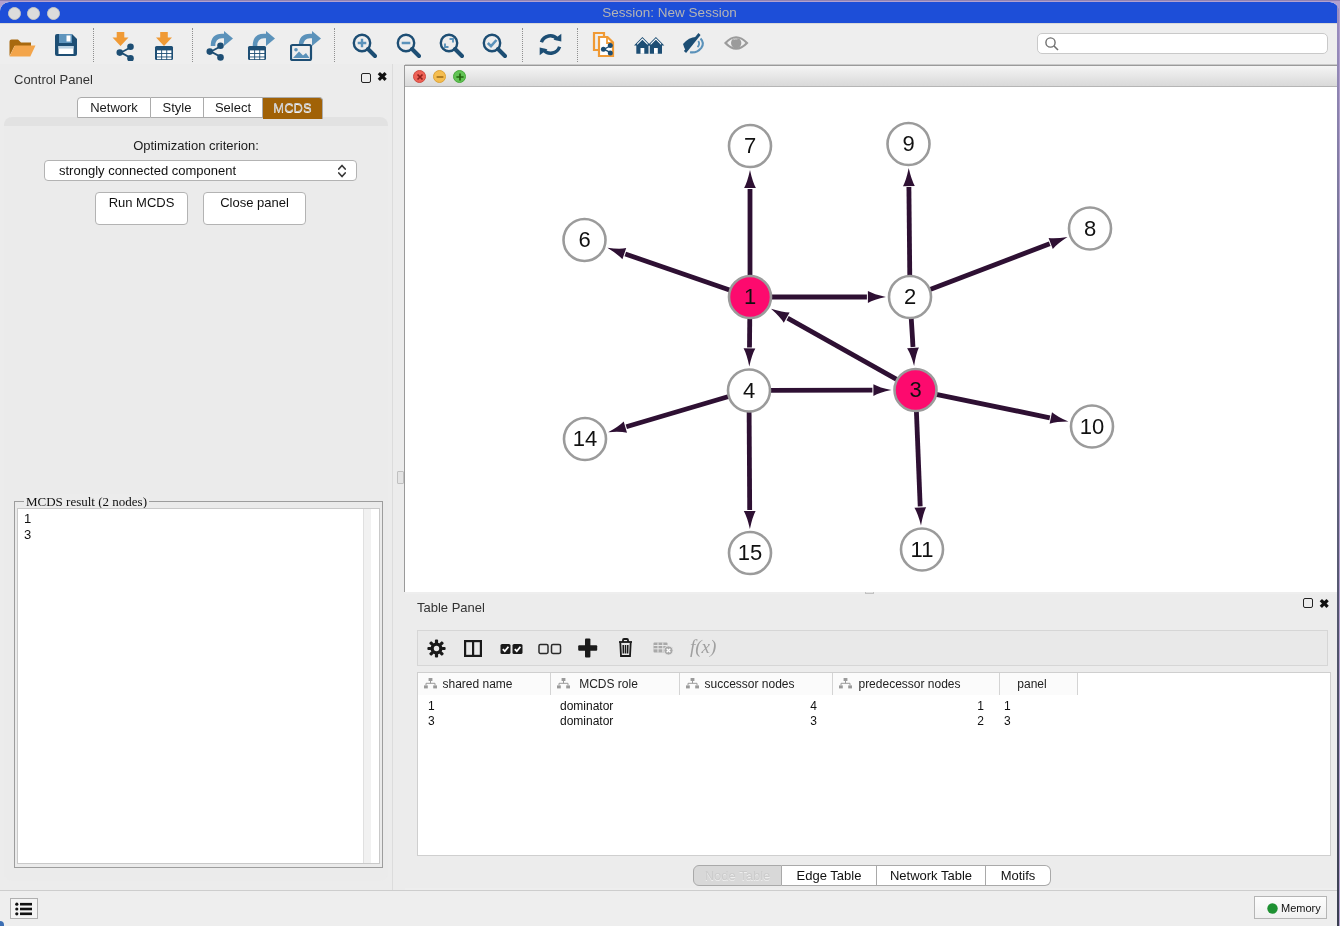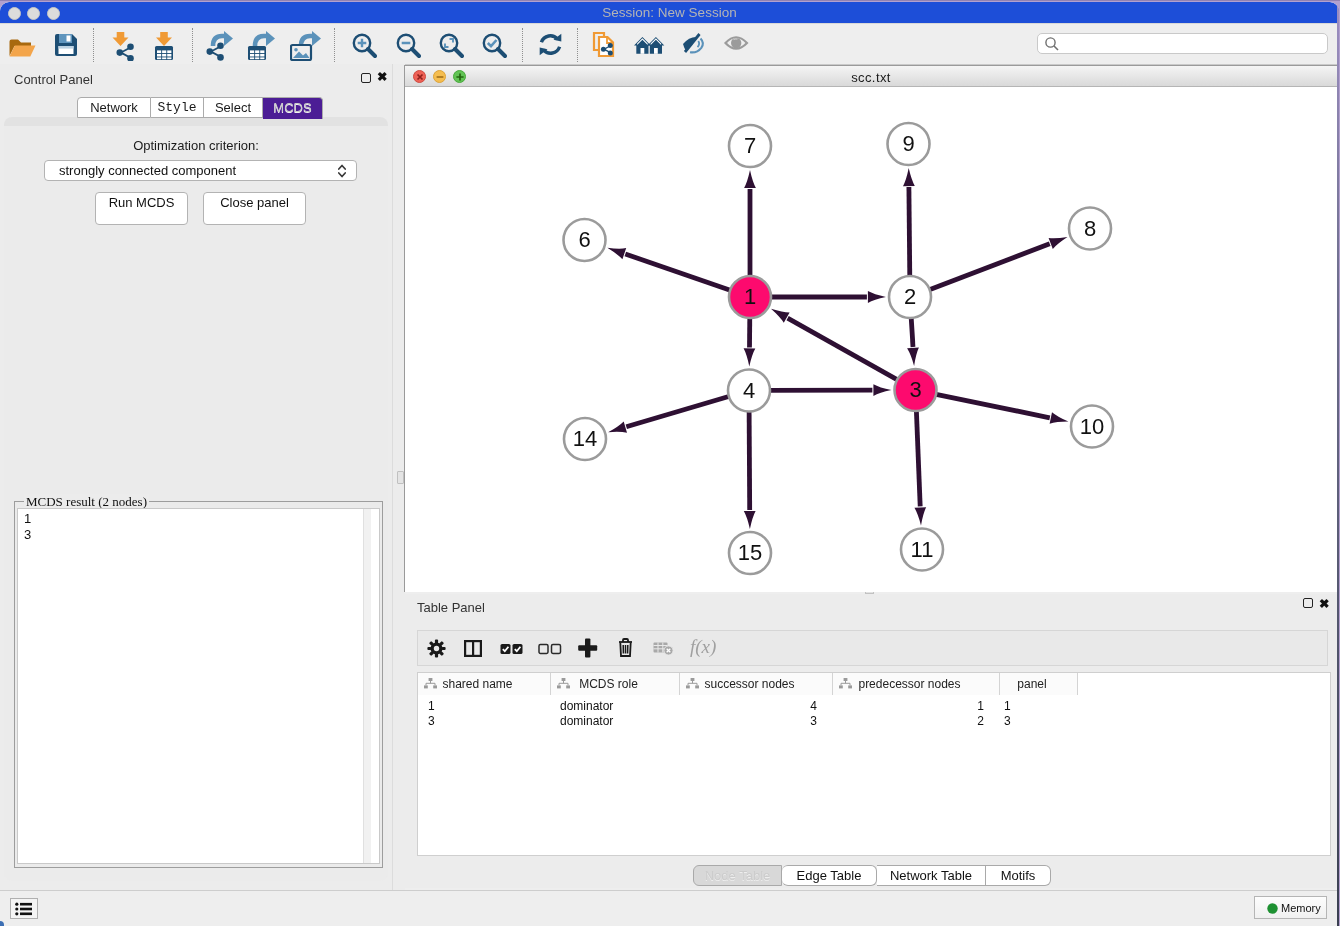--- a/index.html
+++ b/index.html
@@ -16,21 +16,21 @@
 .ticon { position:absolute; top:8px; }
 #searchbox { position:absolute; left:1037px; top:9px; width:291px; height:21px; background:#fff; border:1px solid #c9c9c9; border-radius:5px; }
 
 #cpanel { position:absolute; left:0; top:62px; width:392px; height:826px; background:#ececec; }
 #cp-title { position:absolute; left:14px; top:8px; font-size:13px; color:#333; }
 .float-ic { position:absolute; width:10px; height:10px; border:1.5px solid #222; border-radius:2px; }
 .close-x { position:absolute; font-size:12.5px; font-weight:bold; color:#111; line-height:12px; }
 #tabpane { position:absolute; left:4px; top:53px; width:384px; height:764px; background:#ebebeb; border-radius:8px; }
 #tabpane-top { position:absolute; left:4px; top:53px; width:384px; height:9px; background:#e2e2e2; border-radius:8px 8px 0 0; }
 .tab { position:absolute; top:33px; height:21px; background:#fff; border:1px solid #ababab; font-size:13px; color:#1a1a1a; text-align:center; line-height:19px; }
-#tab-mcds { background:#4c1d95; color:#cbcbcb; text-shadow:0 1px 0 #f2f2f2; border-color:#ababab; border-bottom:none; height:22px; }
+#tab-mcds { background:#a16207; color:#cbcbcb; text-shadow:0 1px 0 #f2f2f2; border-color:#ababab; border-bottom:none; height:22px; }
 #opt-label { position:absolute; left:0; top:74px; width:392px; text-align:center; font-size:13px; color:#1a1a1a; }
 #dropdown { position:absolute; left:44px; top:96px; width:313px; height:21px; background:#fff; border:1px solid #b3b3b3; border-radius:4px; font-size:13px; color:#111; line-height:19px; padding-left:14px; }
 .btn { position:absolute; top:128px; height:33px; background:#fff; border:1px solid #b3b3b3; border-radius:4px; font-size:13px; color:#111; text-align:center; line-height:19px; }
 #fieldset { position:absolute; left:14px; top:437px; width:369px; height:367px; border:1px solid #9d9d9d; }
 #fs-legend { position:absolute; left:24px; top:430px; font-size:13px; color:#111; background:#ececec; padding:0 2px;font-family:Liberation Serif, serif; }
 #fs-inner { position:absolute; left:17px; top:444px; width:363px; height:356px; background:#fff; border:1px solid #c9c9c9; font-size:13px; color:#111; line-height:16px; padding:2px 0 0 6px; }
 #fs-scroll { position:absolute; left:363px; top:445px; width:8px; height:354px; background:#f1f1f1; border-left:1px solid #e0e0e0; }
 
 #vdivider { position:absolute; left:392px; top:62px; width:13px; height:826px; background:#ececec; border-left:1px solid #dcdcdc; }
 #vd-handle { position:absolute; left:397px; top:469px; width:7px; height:13px; background:#e4e4e4; border:1px solid #c0c0c0; border-radius:1px; }
@@ -233,21 +233,21 @@
         </svg>
       </div>
   </div>
   <div id="cpanel">
     <div id="cp-title">Control Panel</div>
     <div class="float-ic" style="left:361px; top:9px;"></div>
     <div class="close-x" style="left:377px; top:7px;">✖</div>
     <div id="tabpane"></div>
     <div id="tabpane-top"></div>
     <div class="tab" style="left:77px; width:74px; border-radius:4px 0 0 0;">Network</div>
-    <div class="tab" style="left:151px; width:53px; border-left:none;font-family:Liberation Mono, monospace;">Style</div>
+    <div class="tab" style="left:151px; width:53px; border-left:none;">Style</div>
     <div class="tab" style="left:204px; width:59px; border-left:none;">Select</div>
     <div class="tab" id="tab-mcds" style="left:263px; width:60px; border-left:none; border-radius:0 4px 0 0;">MCDS</div>
     <div id="opt-label">Optimization criterion:</div>
     <div id="dropdown">strongly connected component<svg width="10" height="14" style="position:absolute;right:9px;top:3px" viewBox="0 0 10 14">
           <g stroke="#3a3a3a" stroke-width="1.7" fill="none" stroke-linecap="round" stroke-linejoin="round">
             <path d="M1.8 5 L5 1.5 L8.2 5"></path>
             <path d="M1.8 9 L5 12.5 L8.2 9"></path>
           </g>
         </svg></div>
     <div class="btn" style="left:95px; width:93px;">Run MCDS</div>
@@ -270,21 +270,20 @@
       <div class="mac" style="left:28px; background:#f5bd4f; border:0.5px solid #dca338;">
           <svg width="12" height="12" viewBox="0 0 12 12" style="position:absolute;left:0;top:0">
             <path d="M2.6 6 L9.4 6" stroke="#9a6a14" stroke-width="1.7"></path>
           </svg>
         </div>
       <div class="mac" style="left:48px; background:#61c354; border:0.5px solid #47a93b;">
           <svg width="12" height="12" viewBox="0 0 12 12" style="position:absolute;left:0;top:0">
             <path d="M6 2.4 L6 9.6 M2.4 6 L9.6 6" stroke="#23650f" stroke-width="1.7"></path>
           </svg>
         </div>
-      <div id="nw-title">scc.txt</div>
     </div>
     <div id="nw-canvas">
       <svg width="931" height="502" viewBox="0 0 931 502">
           <g stroke="#2e1033" stroke-width="4.8">
 <line x1="345.0" y1="191.4" x2="345.0" y2="102.1"></line>
 <line x1="327.4" y1="203.9" x2="220.3" y2="167.0"></line>
 <line x1="363.6" y1="210.0" x2="461.9" y2="210.0"></line>
 <line x1="344.8" y1="228.6" x2="344.5" y2="260.4"></line>
 <line x1="504.8" y1="191.4" x2="503.9" y2="100.1"></line>
 <line x1="522.4" y1="203.4" x2="644.7" y2="156.8"></line>
@@ -452,21 +451,21 @@
         <div class="td" style="left:339px; top:26px; width:60px; text-align:right;">4</div>
         <div class="td" style="left:506px; top:26px; width:60px; text-align:right;">1</div>
         <div class="td" style="left:586px; top:26px;">1</div>
         <div class="td" style="left:10px; top:41px;">3</div>
         <div class="td" style="left:142px; top:41px;">dominator</div>
         <div class="td" style="left:339px; top:41px; width:60px; text-align:right;">3</div>
         <div class="td" style="left:506px; top:41px; width:60px; text-align:right;">2</div>
         <div class="td" style="left:586px; top:41px;">3</div>
       </div>
     <div class="tab2" style="left:288px; width:89px; border-radius:6px 0 0 6px;" id="tab-node">Node Table</div>
-    <div class="tab2" style="left:377px; width:95px; border-left:none;border-radius:6px;">Edge Table</div>
+    <div class="tab2" style="left:377px; width:95px; border-left:none;">Edge Table</div>
     <div class="tab2" style="left:472px; width:109px; border-left:none;">Network Table</div>
     <div class="tab2" style="left:581px; width:65px; border-left:none; border-radius:0 6px 6px 0;">Motifs</div>
   </div>
   <div id="statusbar">
     <div id="list-btn">
         <svg width="18" height="14" viewBox="0 0 18 14" style="position:absolute;left:4px;top:3px">
           <g fill="#111">
             <circle cx="1.8" cy="2.2" r="1.6"></circle>
             <circle cx="1.8" cy="7" r="1.6"></circle>
             <circle cx="1.8" cy="11.8" r="1.6"></circle>

